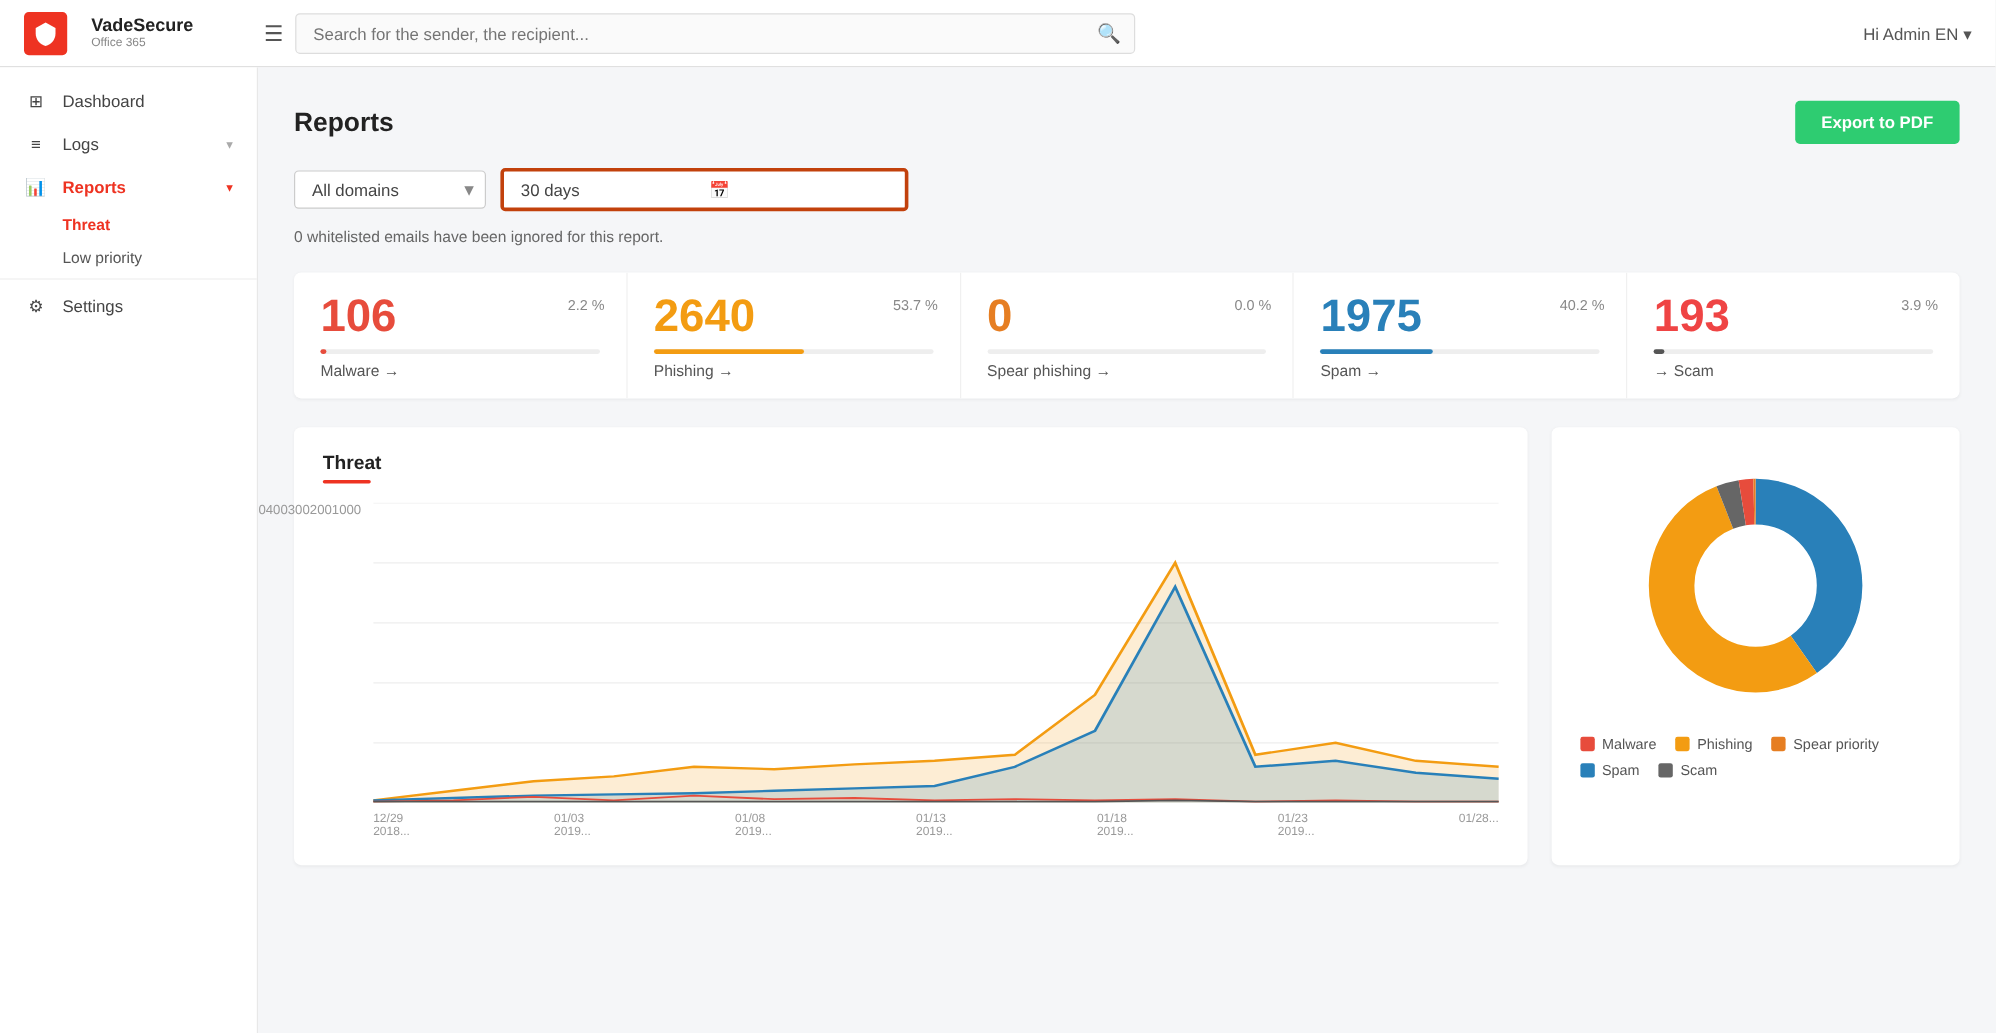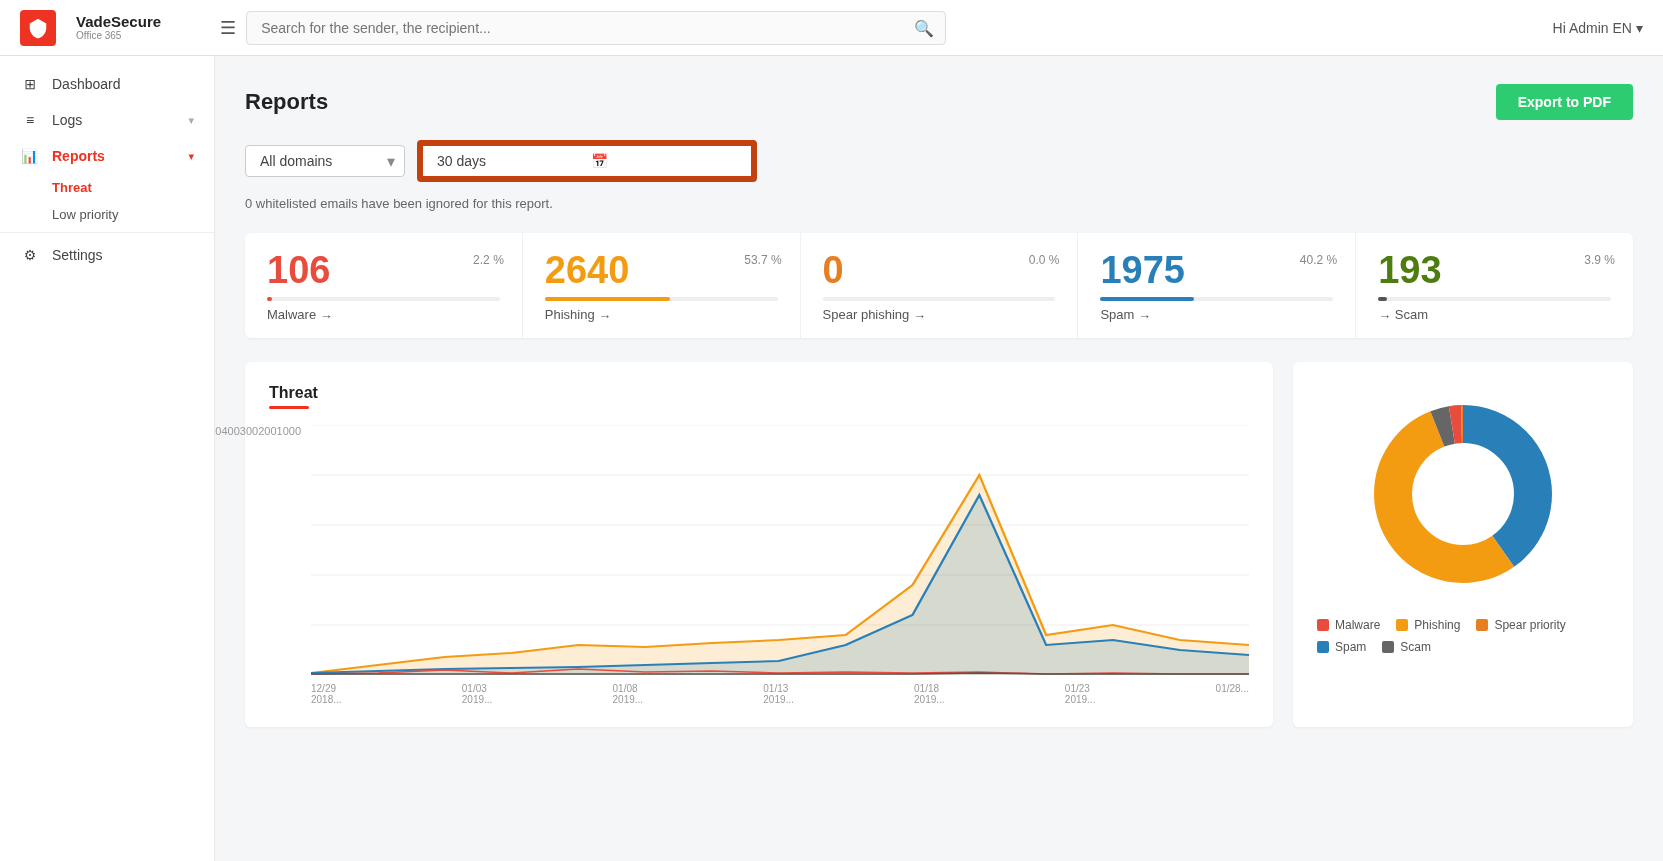--- a/index.html
+++ b/index.html
@@ -38,35 +38,35 @@
     .content { flex: 1; overflow-y: auto; padding: 28px 30px; background: #f5f6f8; }
     .content-header { display: flex; align-items: center; justify-content: space-between; margin-bottom: 20px; }
     .page-title { font-size: 22px; font-weight: 700; color: #222; }
     .export-btn { background: #2ecc71; color: #fff; border: none; padding: 10px 22px; border-radius: 4px; font-size: 14px; font-weight: 600; cursor: pointer; }
 
     
     .filters { display: flex; align-items: center; gap: 12px; margin-bottom: 14px; }
     .filter-select-wrap { position: relative; }
     .filter-select-wrap select { border: 1px solid #ccc; background: #fff; padding: 7px 36px 7px 14px; border-radius: 4px; font-size: 14px; color: #444; cursor: pointer; appearance: none; min-width: 160px; }
     .filter-chevron { position: absolute; right: 10px; top: 50%; transform: translateY(-50%); color: #888; pointer-events: none; }
-    .filter-date { border: 6px solid #c2410c; background: #fff; padding: 7px 14px; border-radius: 4px; font-size: 14px; color: #444; display: flex; align-items: center; gap: 8px; min-width: 340px; }
+    .filter-date { border: 3px solid #c2410c; background: #fff; padding: 7px 14px; border-radius: 4px; font-size: 14px; color: #444; display: flex; align-items: center; gap: 8px; min-width: 340px; }
     .filter-date span { flex: 1; }
     .filter-date .cal-icon { color: #888; }
     .ignored-note { font-size: 13px; color: #666; margin-bottom: 22px; }
 
     
     .stats-row { display: flex; align-items: stretch; background: #fff; border-radius: 6px; margin-bottom: 24px; overflow: hidden; box-shadow: 0 1px 3px rgba(0,0,0,0.05); }
     .stat-item { flex: 1; padding: 18px 22px 16px; border-right: 1px solid #f0f0f0; position: relative; }
     .stat-item:last-child { border-right: none; }
     .stat-number { font-size: 38px; font-weight: 700; line-height: 1; }
     .stat-number.red { color: #e74c3c; }
     .stat-number.orange { color: #f39c12; }
     .stat-number.dark-orange { color: #e67e22; }
     .stat-number.blue { color: #2980b9; }
-    .stat-number.dark { color: #4d7c0f; }
+    .stat-number.dark { color: #ef4444; }
     .stat-pct { font-size: 12px; color: #888; position: absolute; right: 18px; top: 20px; }
     .stat-bar { height: 4px; background: #eee; margin: 8px 0 6px; border-radius: 2px; }
     .stat-bar-fill { height: 100%; border-radius: 2px; }
     .stat-label { font-size: 13px; color: #555; display: flex; align-items: center; gap: 4px; }
 
     
     .charts-section { display: flex; gap: 20px; }
     .chart-main { flex: 1; background: #fff; border-radius: 6px; padding: 22px 24px; box-shadow: 0 1px 3px rgba(0,0,0,0.05); }
     .chart-side { width: 340px; background: #fff; border-radius: 6px; padding: 22px 24px; box-shadow: 0 1px 3px rgba(0,0,0,0.05); display: flex; flex-direction: column; align-items: center; }
     .chart-title { font-size: 16px; font-weight: 700; color: #222; margin-bottom: 4px; }

